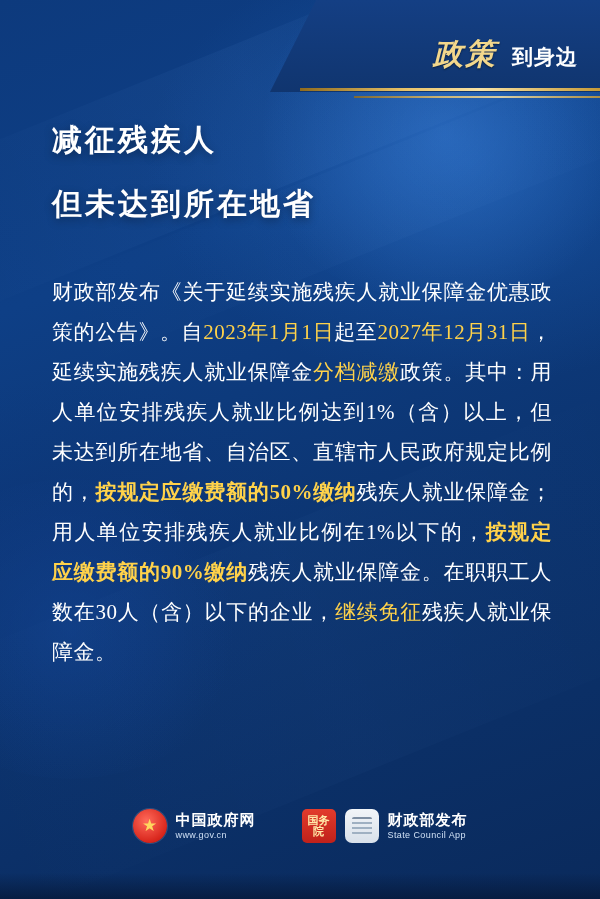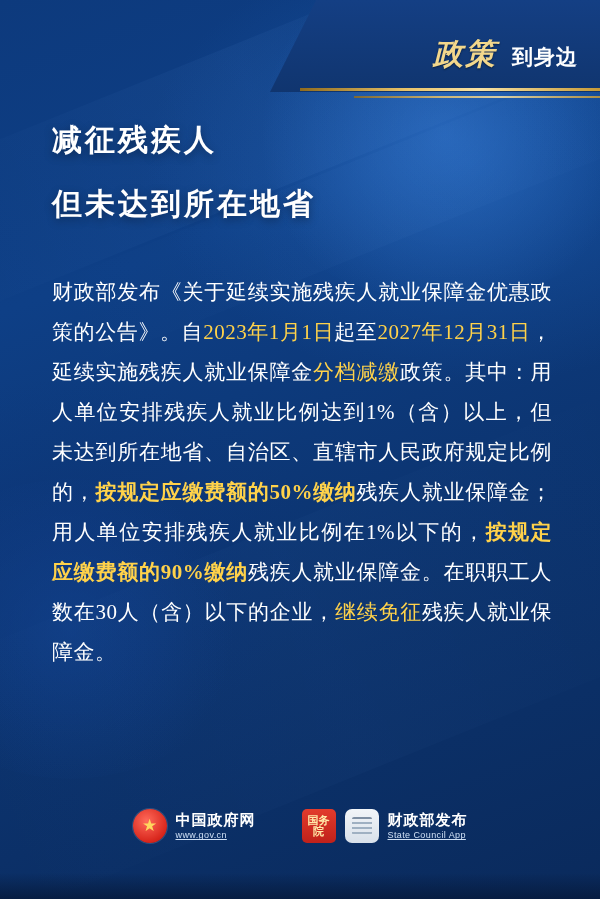--- a/index.html
+++ b/index.html
@@ -224,21 +224,20 @@
     font-weight: bold;
     color: #ffffff;
     letter-spacing: 1px;
   }
   .logo-en {
     font-family: "Liberation Sans", sans-serif;
     font-size: 9px;
     color: #cfe0f5;
     letter-spacing: 0.4px;
     margin-top: 2px;
-    text-decoration: underline;
   }
   .bottom-edge {
     position: absolute;
     left: 0; right: 0; bottom: 0;
     height: 26px;
     background: linear-gradient(180deg, rgba(6,26,60,0) 0%, rgba(6,26,60,0.85) 100%);
   }
 </style>
 </head>
 <body>

